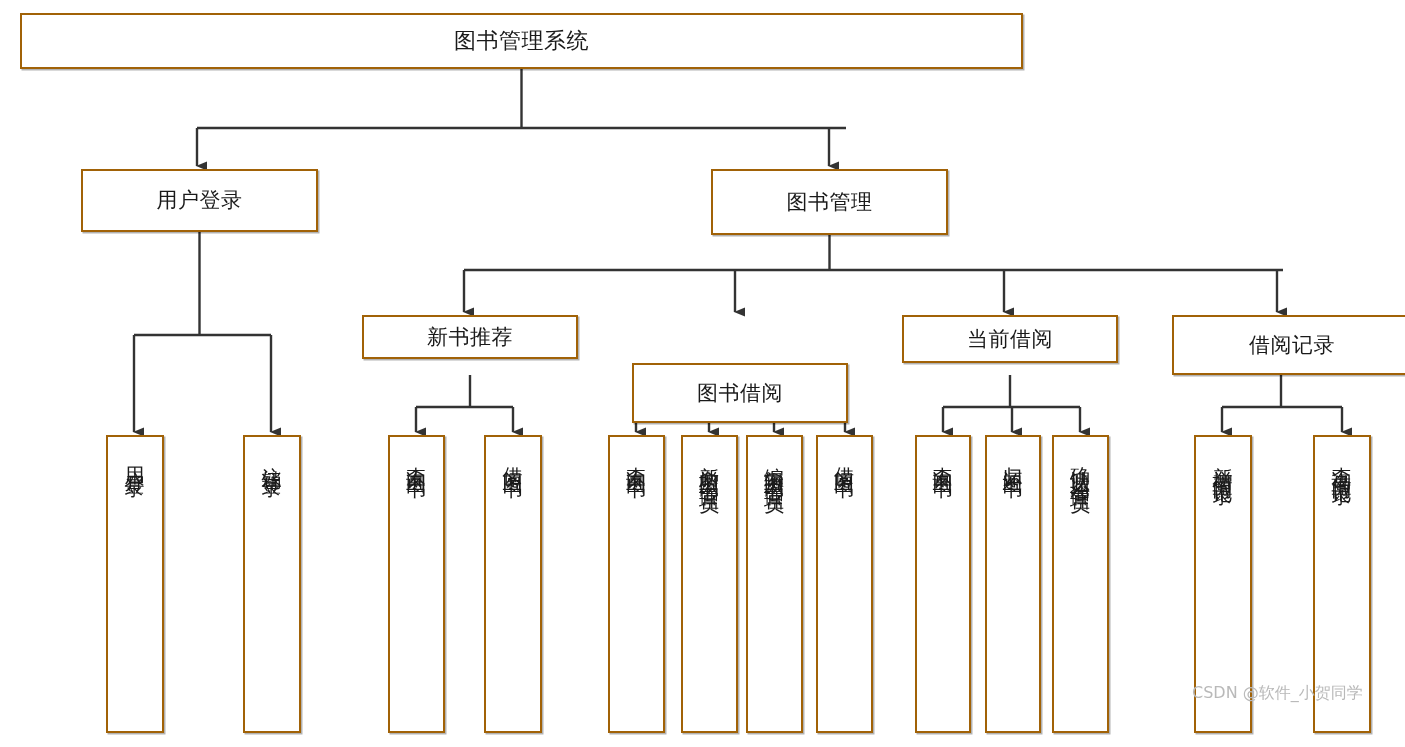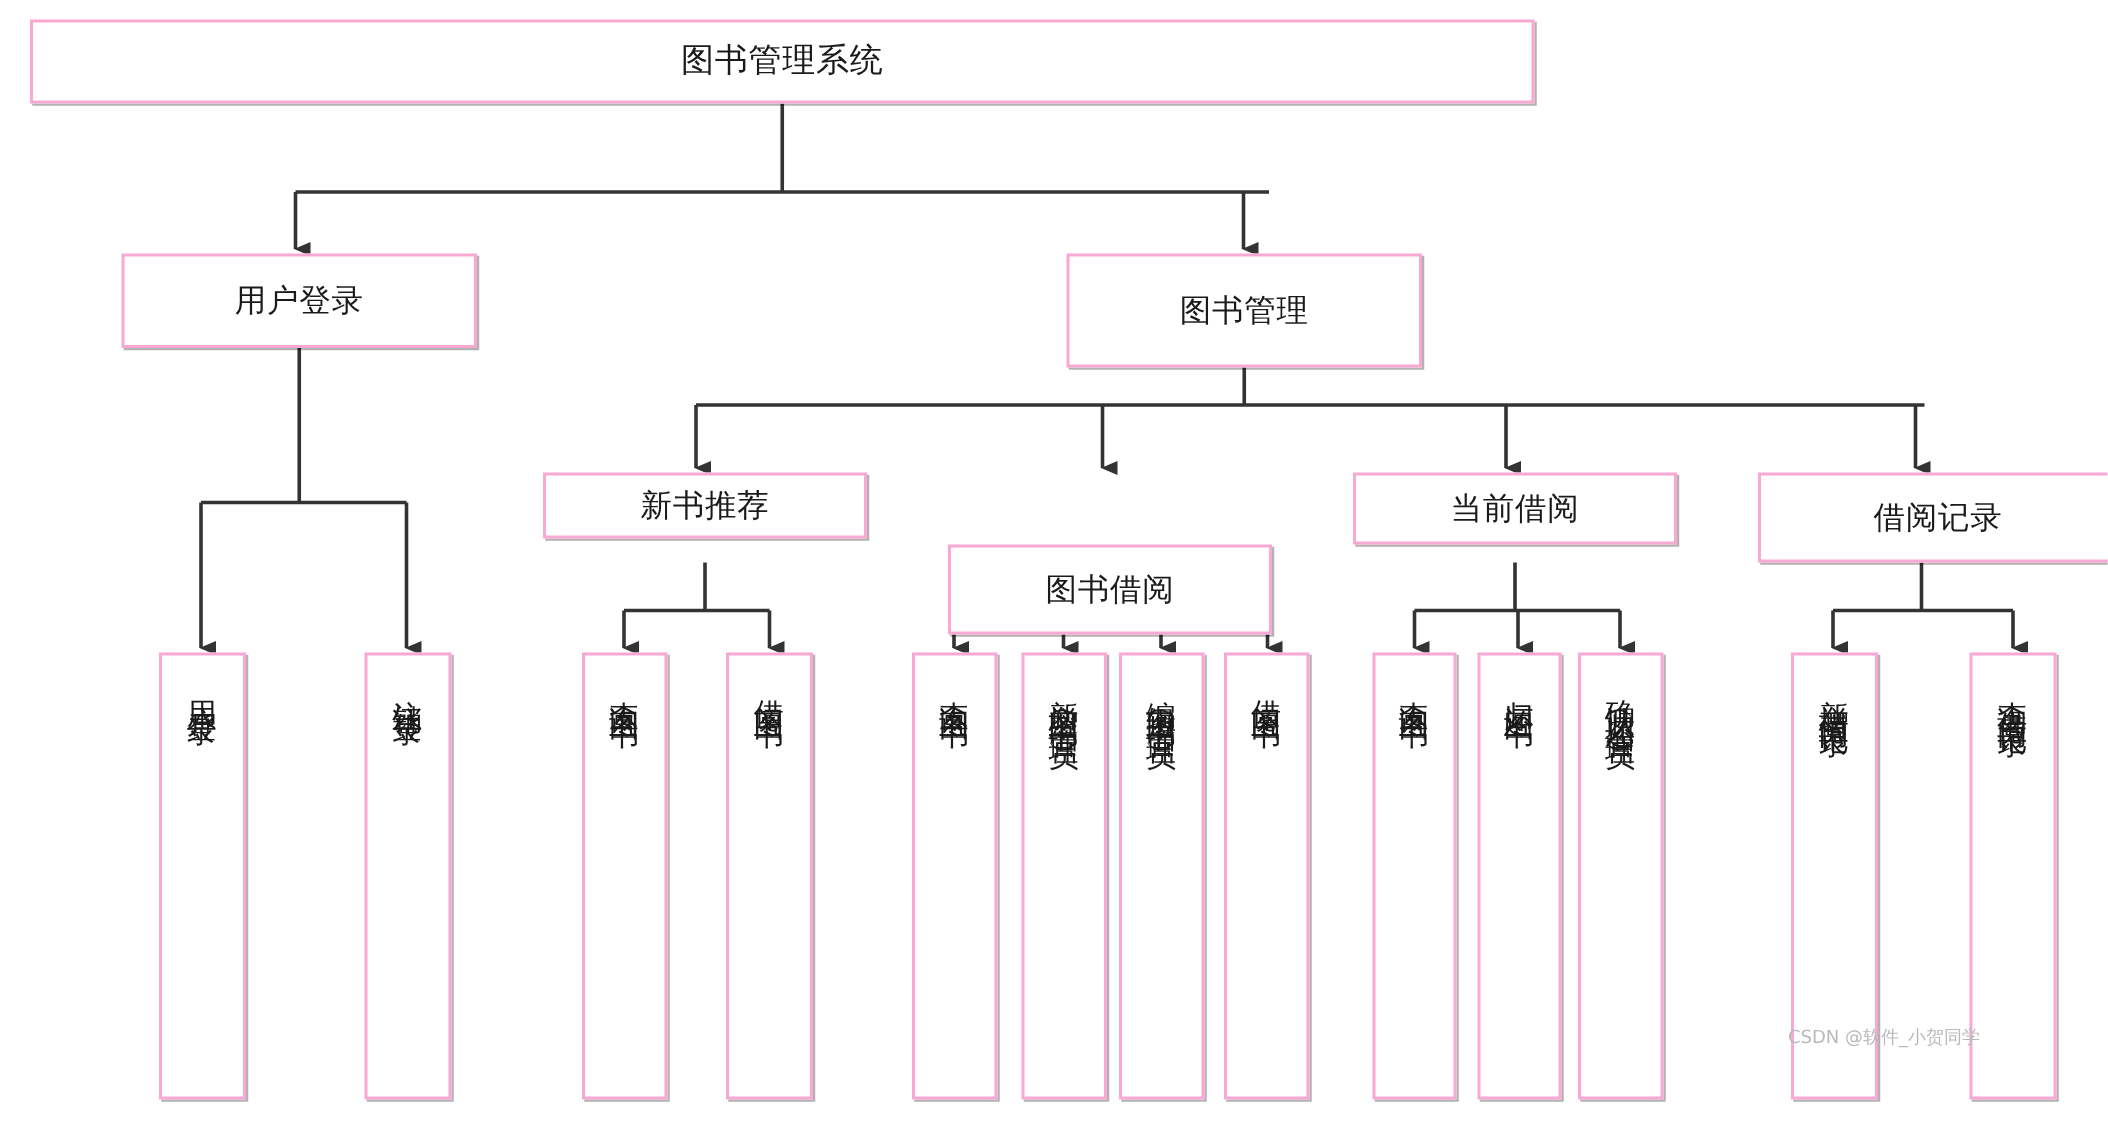--- a/index.html
+++ b/index.html
@@ -25,21 +25,21 @@
     left: 0;
     top: 0;
     width: 1405px;
     height: 747px;
     pointer-events: none;
   }
   .node {
     position: absolute;
     box-sizing: border-box;
     background: #ffffff;
-    border: 2px solid #f9a8d4;
+    border: 2px solid #a16207;
     box-shadow: 1.5px 1.5px 0 rgba(0,0,0,0.30);
     display: flex;
     align-items: center;
     justify-content: center;
     color: #1a1a1a;
   }
   .node .label {
     display: block;
     text-align: center;
     line-height: 1.15;
@@ -60,21 +60,21 @@
     font-size: 20px;
     letter-spacing: 4px;
     line-height: 1;
     white-space: nowrap;
   }
   #node-root .label { font-size: 22px; }
   .watermark {
     position: absolute;
     left: 1192px;
     top: 683px;
-    font-size: 12px;
+    font-size: 16px;
     color: #b9b9b9;
     white-space: nowrap;
     font-family: "DejaVu Sans", "Liberation Sans", sans-serif;
   }
 </style>
 </head>
 <body>
 
 <div id="diagram-root">
 
@@ -128,21 +128,21 @@
     </g>
   </svg>
 
   <div class="node horizontal" id="node-root" style="left:20px; top:13px; width:1003px; height:56px;">
     <span class="label">图书管理系统</span>
   </div>
 
   <div class="node horizontal" style="left:81px; top:169px; width:237px; height:63px;">
     <span class="label">用户登录</span>
   </div>
-  <div class="node horizontal" style="left:711px; top:169px; width:237px; height:76px;">
+  <div class="node horizontal" style="left:711px; top:169px; width:237px; height:66px;">
     <span class="label">图书管理</span>
   </div>
 
   <div class="node horizontal" style="left:362px; top:315px; width:216px; height:44px;">
     <span class="label">新书推荐</span>
   </div>
   <div class="node horizontal" style="left:632px; top:315px; width:216px; height:60px;margin-top:48px;">
     <span class="label">图书借阅</span>
   </div>
   <div class="node horizontal" style="left:902px; top:315px; width:216px; height:48px;">

